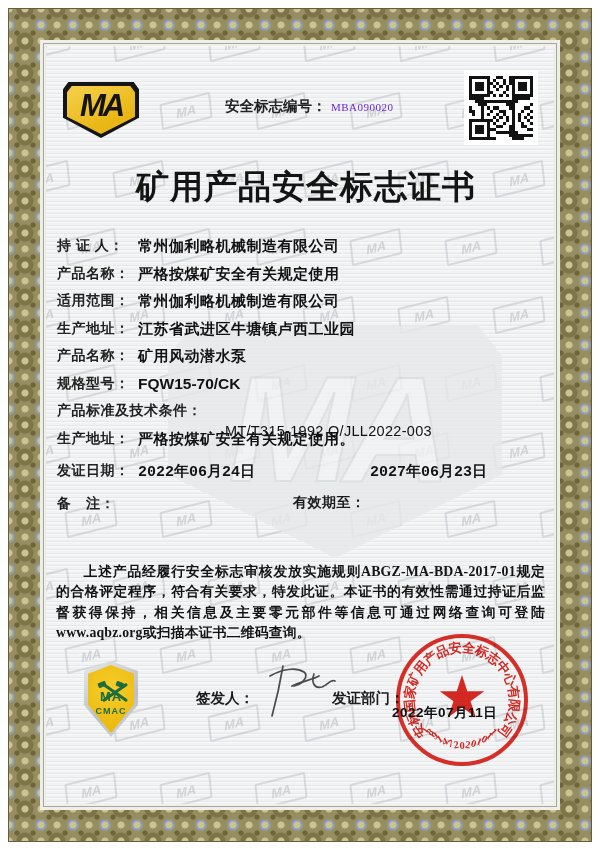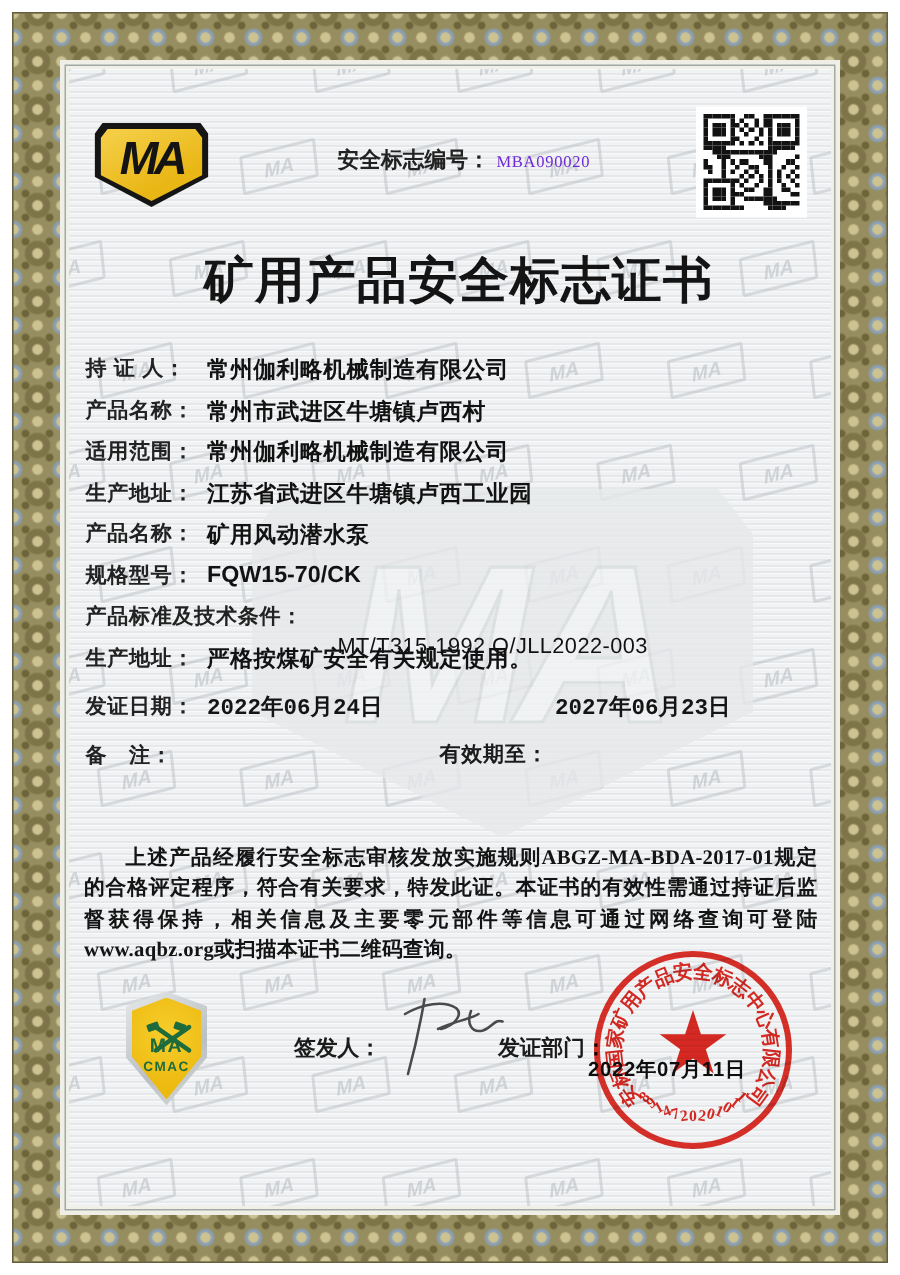--- a/index.html
+++ b/index.html
@@ -664,21 +664,21 @@
 
   <div class="title z2">矿用产品安全标志证书</div>
 
   <div class="fields z2">
     <div class="frow">
       <span class="flabel">持 证 人：</span>
       <span class="fvalue">常州伽利略机械制造有限公司</span>
     </div>
     <div class="frow">
       <span class="flabel">产品名称：</span>
-      <span class="fvalue">常州市武进区牛塘镇卢西村</span>
+      <span class="fvalue">严格按煤矿安全有关规定使用</span>
     </div>
     <div class="frow">
       <span class="flabel">适用范围：</span>
       <span class="fvalue">常州伽利略机械制造有限公司</span>
     </div>
     <div class="frow">
       <span class="flabel">生产地址：</span>
       <span class="fvalue">江苏省武进区牛塘镇卢西工业园</span>
     </div>
     <div class="frow">

